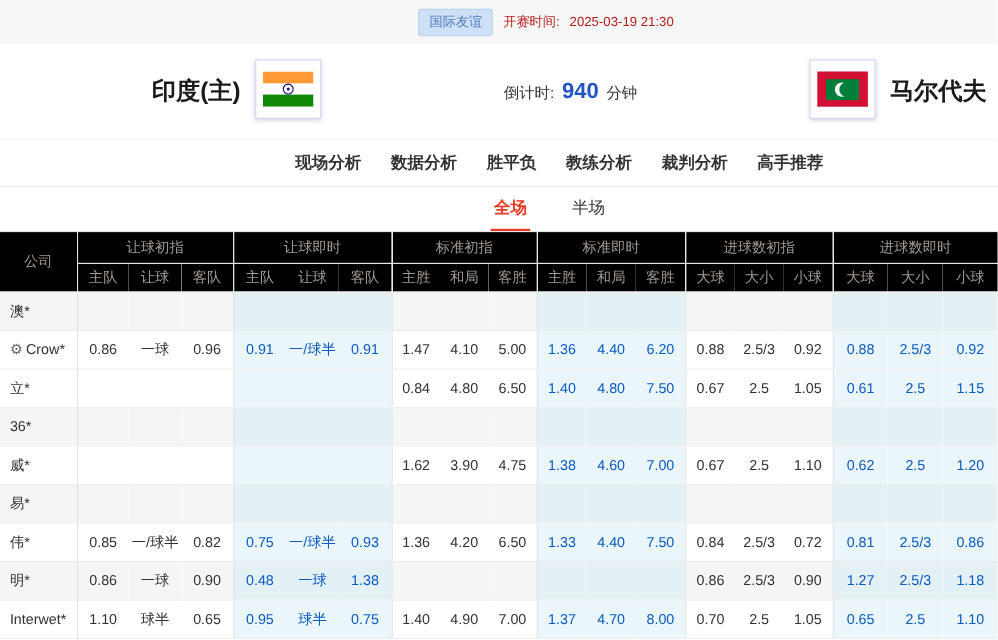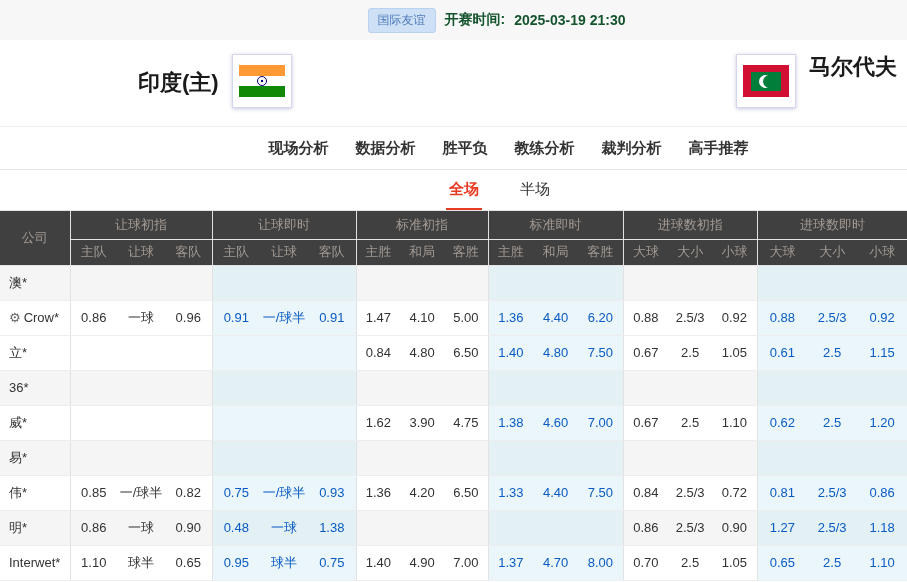--- a/index.html
+++ b/index.html
@@ -26,27 +26,27 @@
   }
   .league-badge {
     background: #cde0f6;
     border: 1px solid #b9d2ef;
     color: #4f7cba;
     font-size: 12px;
     padding: 3px 9px;
     border-radius: 3px;
     cursor: pointer;
   }
-  .start-label, .start-time { font-size: 14px; font-weight: bold; color: #14532d; }
+  .start-label, .start-time { font-size: 12px; font-weight: normal; color: #b91c1c; }
 
   
   .teams { position: relative; height: 86px; background: #fff; }
   .team-name { position: absolute; font-size: 22px; font-weight: bold; color: #1a1a1a; }
   .home-name { left: 138px; top: 28px; }
-  .away-name { right: 10px; top: 12px; }
+  .away-name { right: 10px; top: 28px; }
   .flag-box {
     position: absolute; top: 14px;
     width: 60px; height: 54px;
     background: #fff;
     border: 1px solid #d3d6ee;
     box-shadow: 0 1px 4px rgba(100,100,160,.35);
     display: flex; align-items: center; justify-content: center;
   }
   .home-flag { left: 232px; }
   .away-flag { left: 736px; }
@@ -98,21 +98,21 @@
     display: flex; align-items: center;
     border-bottom: 2px solid transparent;
     padding: 0 3px;
   }
   .sub-tab.active { color: #e83a20; font-weight: bold; border-bottom-color: #e83a20; }
 
   
   table.odds { width: 907px; border-collapse: collapse; table-layout: fixed; }
   .odds th, .odds td { text-align: center; font-size: 13px; overflow: hidden; white-space: nowrap; }
   .odds thead th {
-    background: #404040;
+    background: #000000;
     color: #a29992;
     font-weight: normal;
     border-bottom: 1px solid #e5e5e5;
     margin-left: 6px;
   }
   .odds .group-h { height: 28px; }
   .odds .sub-h { height: 26px; }
   .odds .gstart { border-left: 1px solid #e2e2e2; }
   .odds tbody td { height: 35px; border-bottom: 1px solid #ededed; color: #333; }
   .odds td.live { color: #0a5bc4; background: #eaf6f9; cursor: pointer; }
@@ -138,20 +138,25 @@
   <div class="flag-box home-flag">
     <div class="flag">
       <div class="in-stripe in-saffron"></div>
       <div class="in-stripe in-white">
           <div class="in-chakra"></div>
         </div>
       <div class="in-stripe in-green"></div>
     </div>
   </div>
 
+  <div class="countdown">
+    <span class="cd-label">倒计时:</span>
+    <span class="cd-value">940</span>
+    <span class="cd-unit">分钟</span>
+  </div>
 
   <div class="flag-box away-flag">
     <div class="flag mv-red">
       <div class="mv-green">
         <div class="mv-c1"></div>
         <div class="mv-c2"></div>
       </div>
     </div>
   </div>
 

